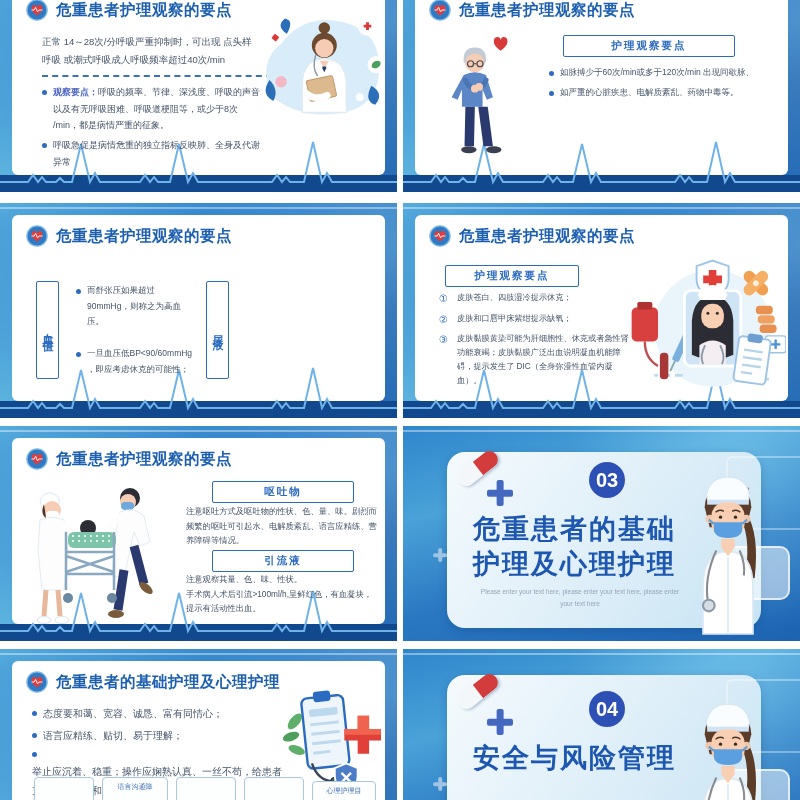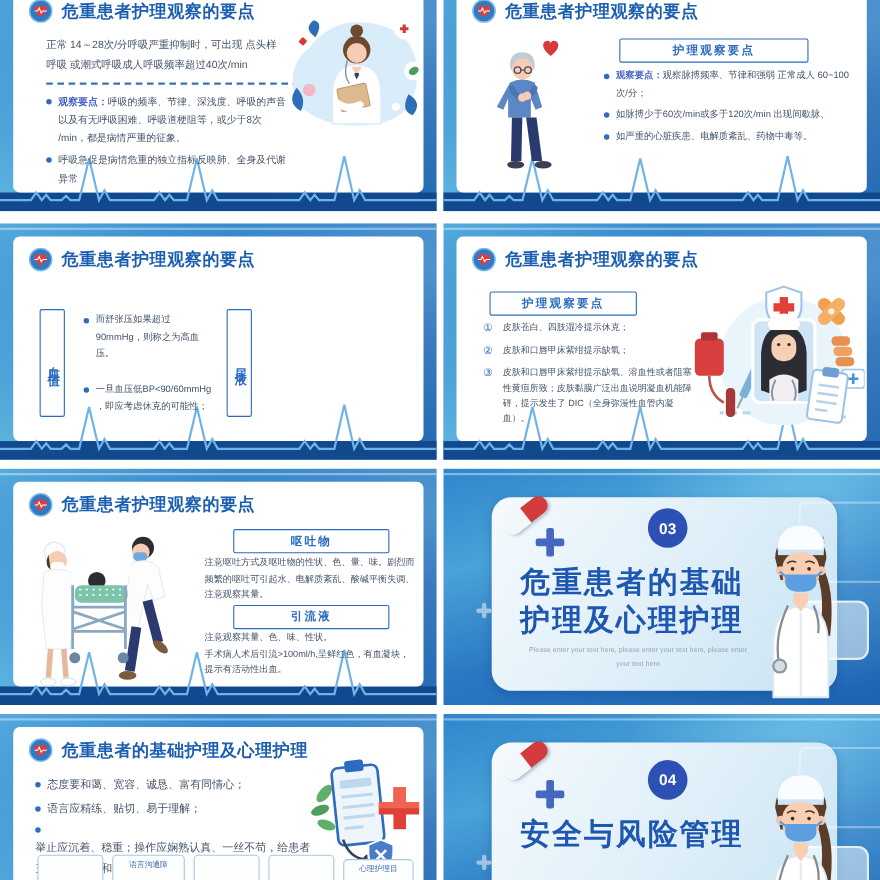--- a/index.html
+++ b/index.html
@@ -26,21 +26,21 @@
     text-align:center;font-size:10.5px;padding:3px 0;border-radius:2px;letter-spacing:2px;}
   .vlabel{position:absolute;writing-mode:vertical-rl;text-orientation:upright;border:1.5px solid #2b6bc0;
     color:#2b6bc0;font-weight:bold;font-size:11px;letter-spacing:4px;padding:10px 3px;border-radius:2px;
     background:#fff;text-align:center;}
   .numitem{display:flex;gap:5px;align-items:flex-start;}
   .cnum{color:#2b6bc0;font-size:10px;flex:0 0 13px;line-height:1.65;}
   
   .seccard{position:absolute;left:44px;top:26px;width:314px;height:176px;border-radius:18px;
     background:linear-gradient(125deg,#f5fafd 0%,#ddeef8 55%,#c7e3f3 100%);box-shadow:0 3px 8px rgba(10,50,110,.25);}
   .badge{position:absolute;width:36px;height:36px;border-radius:50%;background:#2d50b4;color:#fff;
-    font-weight:bold;font-size:14px;display:flex;align-items:center;justify-content:center;z-index:4;}
+    font-weight:bold;font-size:20px;display:flex;align-items:center;justify-content:center;z-index:4;}
   .sectitle{position:absolute;font-size:27px;font-weight:bold;color:#1d57b0;line-height:1.3;
     letter-spacing:2px;z-index:4;text-align:left;}
   .subtl{position:absolute;font-size:6.5px;color:#97a6b8;text-align:center;line-height:1.8;z-index:4;}
   .plus{position:absolute;z-index:4;}
   .plus::before,.plus::after{content:"";position:absolute;background:var(--pc,#4e7cc8);border-radius:2px;}
   .plus::before{left:50%;top:0;width:26%;height:100%;transform:translateX(-50%);}
   .plus::after{top:50%;left:0;height:26%;width:100%;transform:translateY(-50%);}
   .pill{position:absolute;width:46px;height:17px;border-radius:9px;transform:rotate(-38deg);
     overflow:hidden;display:flex;z-index:4;box-shadow:1px 2px 3px rgba(20,60,120,.3);}
   .pill .pw{flex:1;background:#f4f7fa;}
@@ -139,24 +139,20 @@
         <path d="M33,58 q4,10 12,9 M57,58 q-4,10 -12,9" stroke="#4a76b4" stroke-width="6" fill="none" stroke-linecap="round"></path>
         <circle cx="44" cy="68" r="4.5" fill="#f6cdb4"></circle>
           <circle cx="49" cy="66" r="4.5" fill="#f6cdb4"></circle>
         <path d="M33,89 h11 l-1,46 h-11 z" fill="#2a3a6e"></path>
         <path d="M48,89 h11 l6,46 h-11 z" fill="#2a3a6e"></path>
         <ellipse cx="37" cy="139" rx="9" ry="4" fill="#3a3f52"></ellipse>
         <ellipse cx="66" cy="139" rx="9" ry="4" fill="#3a3f52"></ellipse>
       </svg>
       <div class="boxhdr" style="position:absolute;left:160px;top:58px;width:170px;z-index:2;">护理观察要点</div>
       <div class="body" style="left:146px;top:84px;width:228px;font-size:8.5px;">
-        <div class="bl">
-          <span class="bd"></span>
-          <span><span class="lead">观察要点：</span><span>观察脉搏频率、节律和强弱 正常成人 60~100 次/分；</span></span>
-        </div>
         <div class="bl" style="margin-top:4px;">
           <span class="bd"></span>
           <span>如脉搏少于60次/min或多于120次/min 出现间歇脉、</span>
         </div>
         <div class="bl" style="margin-top:4px;">
           <span class="bd"></span>
           <span>如严重的心脏疾患、电解质紊乱、药物中毒等。</span>
         </div>
       </div>
     </div>
@@ -212,21 +208,21 @@
         <div class="numitem">
           <span class="cnum">①</span>
           <span>皮肤苍白、四肢湿冷提示休克；</span>
         </div>
         <div class="numitem" style="margin-top:4px;">
           <span class="cnum">②</span>
           <span>皮肤和口唇甲床紫绀提示缺氧；</span>
         </div>
         <div class="numitem" style="margin-top:4px;">
           <span class="cnum">③</span>
-          <span>皮肤和口唇甲床紫绀提示缺氧、溶血性或者阻塞性黄疸所致；皮肤黏膜广泛出血说明凝血机能障碍，提示发生了 DIC（全身弥漫性血管内凝血）。</span>
+          <span>皮肤黏膜黄染可能为肝细胞性、休克或者急性肾功能衰竭；皮肤黏膜广泛出血说明凝血机能障碍，提示发生了 DIC（全身弥漫性血管内凝血）。</span>
         </div>
       </div>
       <svg style="position:absolute;right:14px;top:50px;z-index:2;" width="160" height="145" viewBox="0 0 170 150">
         <circle cx="92" cy="78" r="62" fill="#e9f4fb"></circle>
         <path d="M60,128 h-30 M118,132 h34" stroke="#bcd9ee" stroke-width="3" stroke-dasharray="8 5"></path>
         <path d="M92,6 l17,6 v13 q0,15 -17,21 q-17,-6 -17,-21 v-13 z" fill="#fff" stroke="#9cc4e8" stroke-width="2"></path>
         <path d="M88,16 h8 v6 h6 v8 h-6 v6 h-8 v-6 h-6 v-8 h6 z" fill="#e04038"></path>
         <g transform="translate(138,30) rotate(45)">
             <rect x="-16" y="-6" width="32" height="12" rx="6" fill="#f0a050"></rect>
           </g>
@@ -298,21 +294,21 @@
         <ellipse cx="94" cy="132" rx="8" ry="4" fill="#7a5c3c"></ellipse>
         <ellipse cx="124" cy="106" rx="8" ry="4" fill="#7a5c3c" transform="rotate(40 124 106)"></ellipse>
         <circle cx="66" cy="46" r="8" fill="#2c2c34"></circle>
         <rect x="46" y="50" width="48" height="16" rx="6" fill="#7cc4aa"></rect>
         <path d="M50,54 h40 M50,59 h40" stroke="#fff" stroke-width="1.4" stroke-dasharray="2 4"></path>
         <path d="M44,50 v58 M92,50 v58 M44,70 h48 M44,92 h48 M44,74 l48,16 M92,74 l-48,16" stroke="#8aa8c0" stroke-width="2.5" fill="none"></path>
         <circle cx="46" cy="116" r="5" fill="#6a88a0"></circle>
           <circle cx="90" cy="116" r="5" fill="#6a88a0"></circle>
       </svg>
       <div class="boxhdr" style="position:absolute;left:212px;top:55px;width:140px;z-index:2;">呕吐物</div>
-      <div class="body" style="left:186px;top:78px;width:194px;font-size:8.3px;line-height:1.75;">注意呕吐方式及呕吐物的性状、色、量、味。剧烈而频繁的呕吐可引起水、电解质紊乱、酸碱平衡失调、注意观察其量。</div>
+      <div class="body" style="left:186px;top:78px;width:194px;font-size:8.3px;line-height:1.75;">注意呕吐方式及呕吐物的性状、色、量、味。剧烈而频繁的呕吐可引起水、电解质紊乱、语言应精练、营养障碍等情况。</div>
       <div class="boxhdr" style="position:absolute;left:212px;top:124px;width:140px;z-index:2;">引流液</div>
       <div class="body" style="left:186px;top:146px;width:194px;font-size:8.3px;line-height:1.75;">
         <div>注意观察其量、色、味、性状。</div>
         <div>手术病人术后引流&gt;100ml/h,呈鲜红色，有血凝块，提示有活动性出血。</div>
       </div>
     </div>
   </div>
 
   <div class="cell" style="left:403px;top:426px;height:215px;">
     <div class="slide" style="top:0;background:radial-gradient(circle at 85% 15%, rgba(140,215,245,.5), rgba(140,215,245,0) 45%),linear-gradient(165deg,#2f86cc 0%,#4aa2d8 30%,#2a78c2 60%,#1d63b2 100%);">

